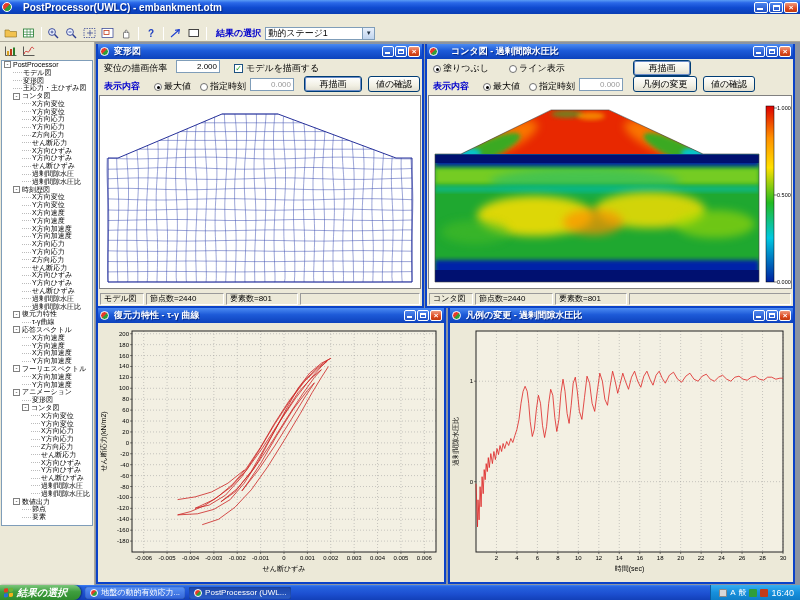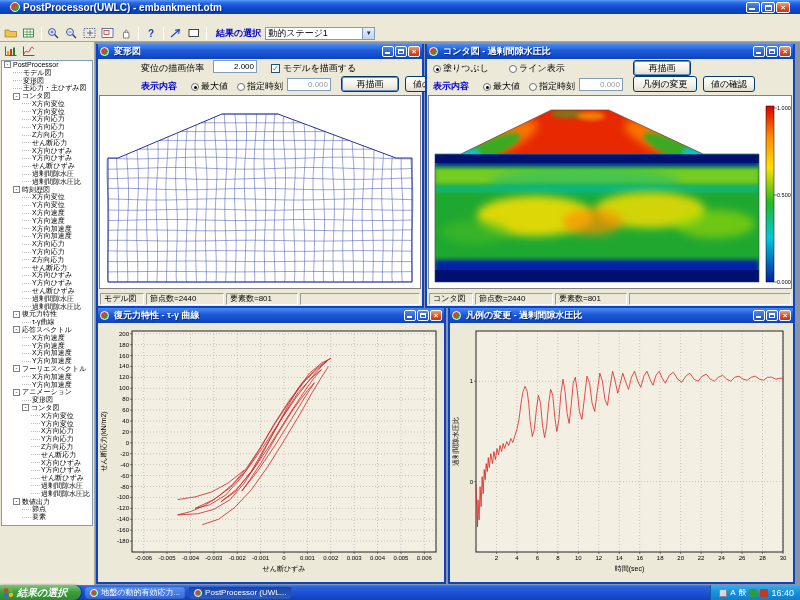--- a/index.html
+++ b/index.html
@@ -3,21 +3,21 @@
 <meta charset="utf-8">
 <style>
   * { box-sizing: border-box; margin: 0; padding: 0; }
   html,body { width:800px; height:600px; overflow:hidden; }
   body { font-family:"Liberation Sans","DejaVu Sans",sans-serif; font-size:11px; }
   #screen { position:relative; width:800px; height:600px; background:#ECE9D8; overflow:hidden; }
 
   
   #titlebar { position:absolute; left:0; top:0; width:800px; height:14px;
     background:linear-gradient(180deg,#5a9cf5 0%,#2a68e8 20%,#0f4ad0 55%,#0a3eb4 100%);
-    display:flex; align-items:center; padding:0 10px; color:#fff; }
+    display:flex; align-items:center; padding:0 2px; color:#fff;gap:8px; }
   .appicon { width:10px; height:10px; border-radius:50%;
     background:linear-gradient(135deg,#e83a2a 0 48%,#2f9e3a 52% 100%); border:1px solid #fff; margin-right:3px; flex:none;}
   #apptitle { font-weight:bold; font-size:10px; white-space:nowrap; text-shadow:1px 1px 1px #00247e; }
   .winbtns { margin-left:auto; display:flex; gap:1px; }
   .wbtn { width:14px; height:11px; border-radius:2px; border:1px solid #fff;
     background:linear-gradient(#4d86ee,#1e4fc4); position:relative; }
   .wbtn.close { background:linear-gradient(#f09a7e,#dd4a20 60%,#c03a10); color:#fff; font-size:8px; line-height:9px; text-align:center; font-weight:bold;}
   .glyph-min { position:absolute; left:2px; bottom:2px; width:6px; height:2px; background:#fff; }
   .glyph-max { position:absolute; left:3px; top:2px; width:7px; height:6px; border:1px solid #fff; border-top-width:2px; }
 
@@ -455,21 +455,21 @@
         <span class="winbtns">
           <span class="cbtn">
               <span class="g-min"></span>
             </span>
           <span class="cbtn">
               <span class="g-max"></span>
             </span>
           <span class="cbtn close">×</span>
         </span>
       </div>
-      <div class="ctrl" style="height:32px;margin-left:37px;">
+      <div class="ctrl" style="height:32px;">
         <span class="lbl" style="left:6px;top:3px;">変位の描画倍率</span>
         <input class="tb" style="left: 78px; top: 1px; width: 44px;" value="2.000">
         <span class="check" style="left:136px;top:3px;">
           <span class="cbox">✓</span>
           <span>モデルを描画する</span>
         </span>
         <span class="lbl blue" style="left:6px;top:21px;">表示内容</span>
         <span class="radio" style="left:56px;top:21px;">
           <span class="rdot on"></span>
           <span>最大値</span>
@@ -541,21 +541,21 @@
         <span class="scell" style="width:44px;">モデル図</span>
         <span class="scell" style="width:78px;">節点数=2440</span>
         <span class="scell" style="width:72px;">要素数=801</span>
         <span class="scell" style="flex:1;"></span>
       </div>
     </div>
 
     <div class="child" id="win-contour" style="left:330px;top:2px;width:370px;height:264px;">
       <div class="ctitle">
         <span class="appicon" style="width:9px;height:9px;"></span>
-        <span class="txt" style="margin-left:2px;">コンタ図 - 過剰間隙水圧比</span>
+        <span class="txt" style="margin-left:10px;">コンタ図 - 過剰間隙水圧比</span>
         <span class="winbtns">
           <span class="cbtn">
               <span class="g-min"></span>
             </span>
           <span class="cbtn">
               <span class="g-max"></span>
             </span>
           <span class="cbtn close">×</span>
         </span>
       </div>

